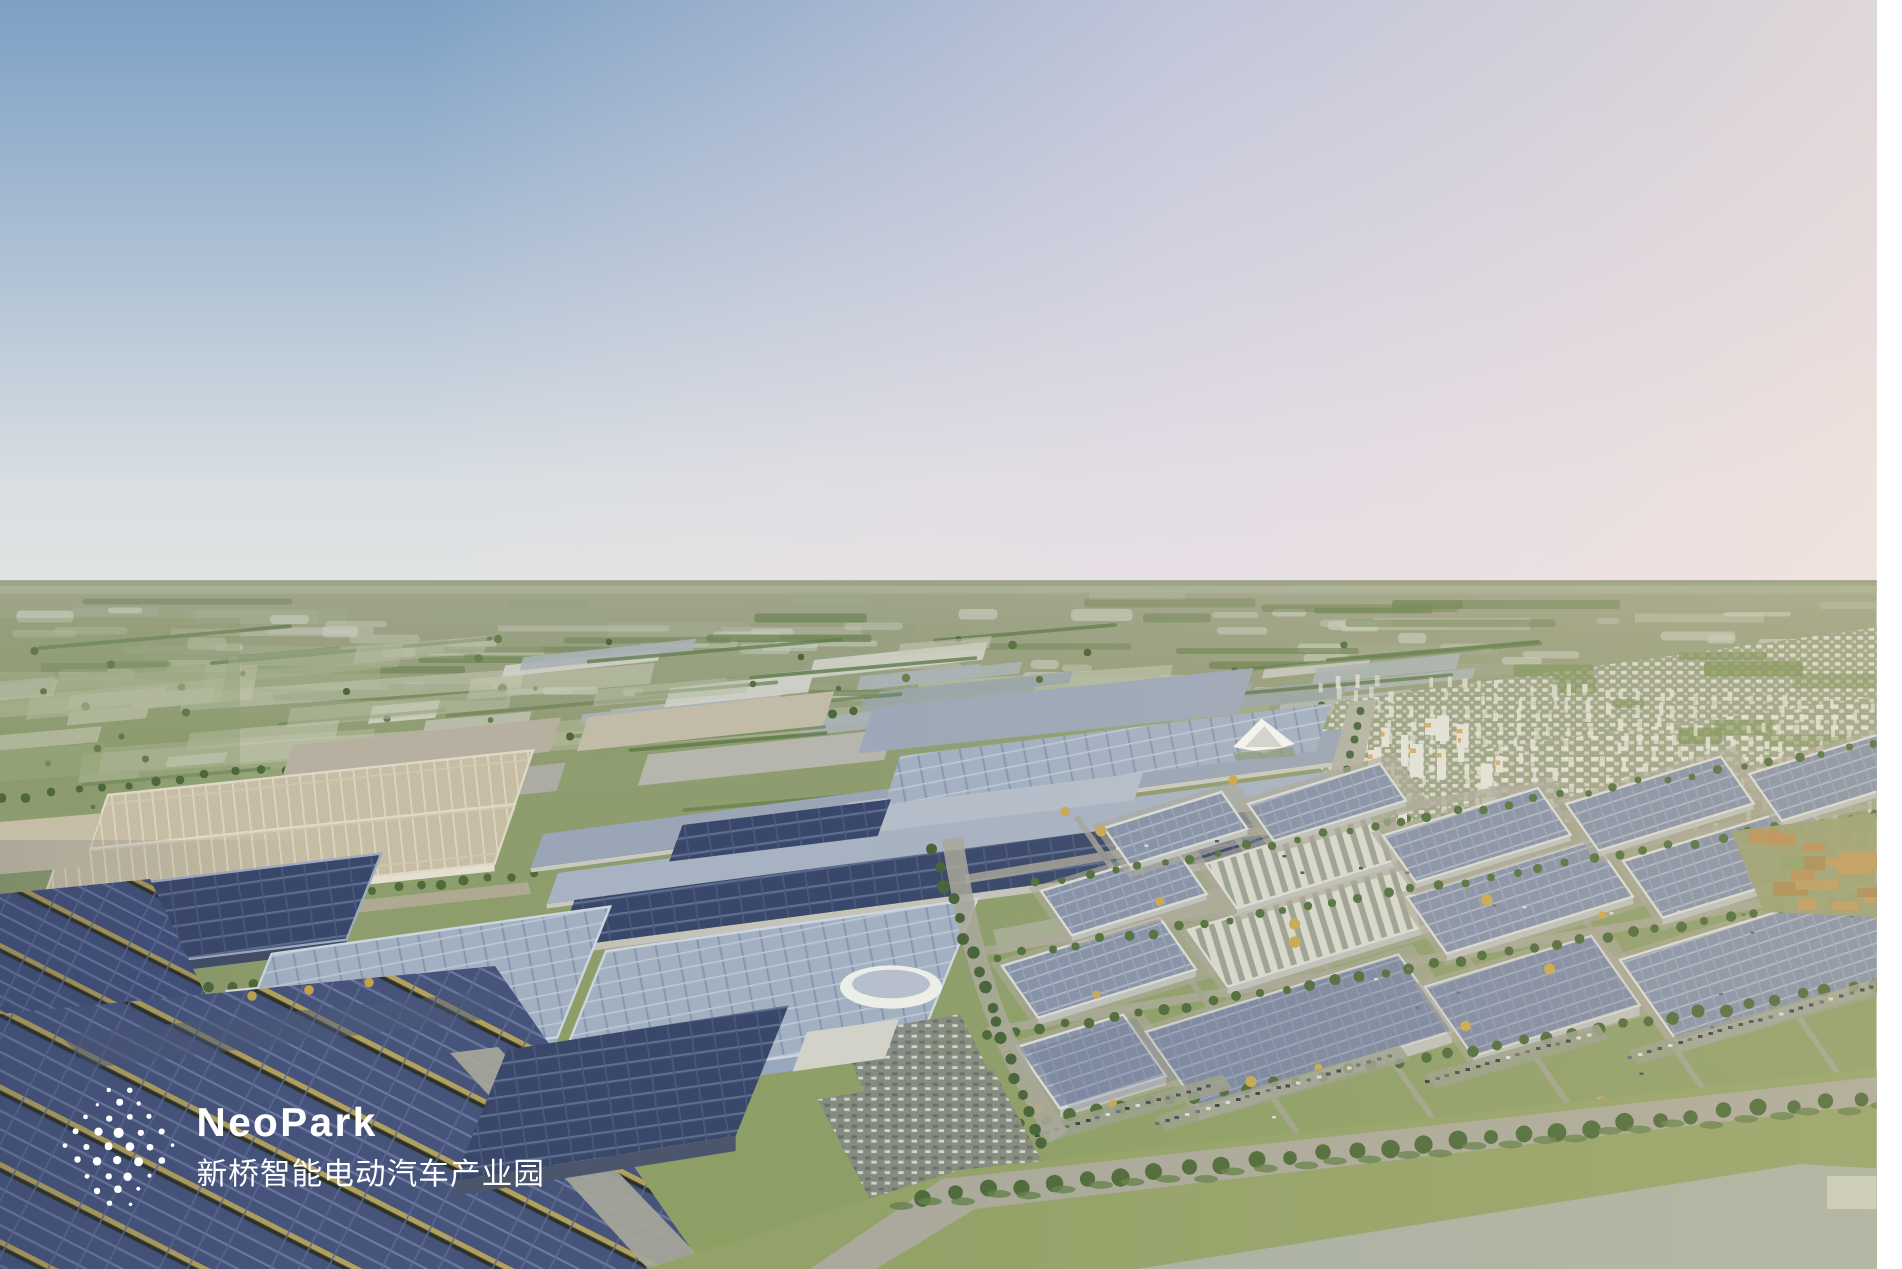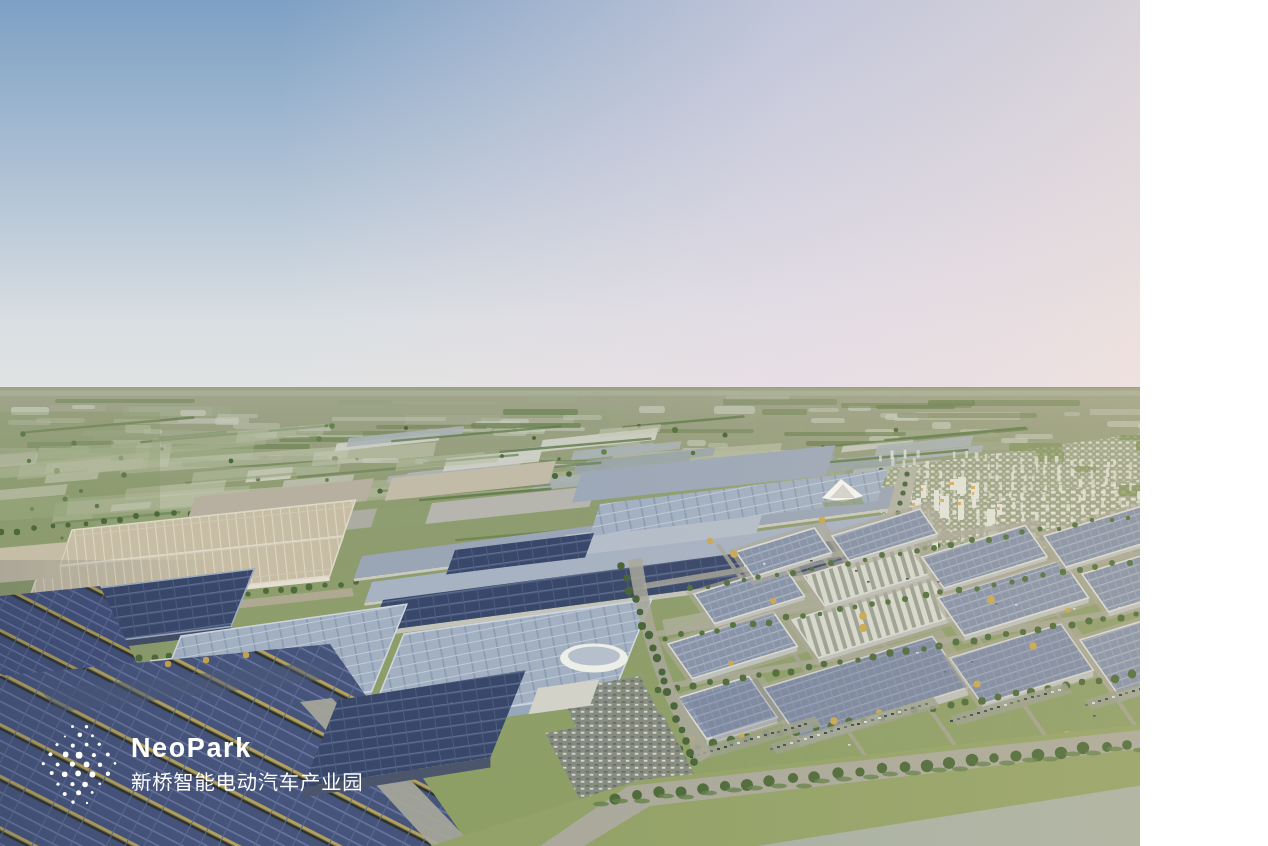--- a/index.html
+++ b/index.html
@@ -1,14 +1,14 @@
 <!DOCTYPE html>
 <html><head><meta charset="utf-8"><style>
 html,body{margin:0;padding:0;}
-#scene{position:relative;width:1140px;height:846px;overflow:hidden;font-family:"Liberation Sans",sans-serif;}
+#scene{position:relative;width:1251px;height:846px;overflow:hidden;font-family:"Liberation Sans",sans-serif;}
 </style></head><body>
 <div id="scene">
 <svg width="1268" height="846" viewBox="0 0 1268 846">
 <defs>
 <linearGradient id="skyV" x1="0" y1="0" x2="0" y2="1">
 <stop offset="0" stop-color="#7da0c4"></stop>
 <stop offset="0.45" stop-color="#b0c2d5"></stop>
 <stop offset="0.8" stop-color="#d8dee2"></stop>
 <stop offset="1" stop-color="#e3e4e2"></stop>
 </linearGradient>

